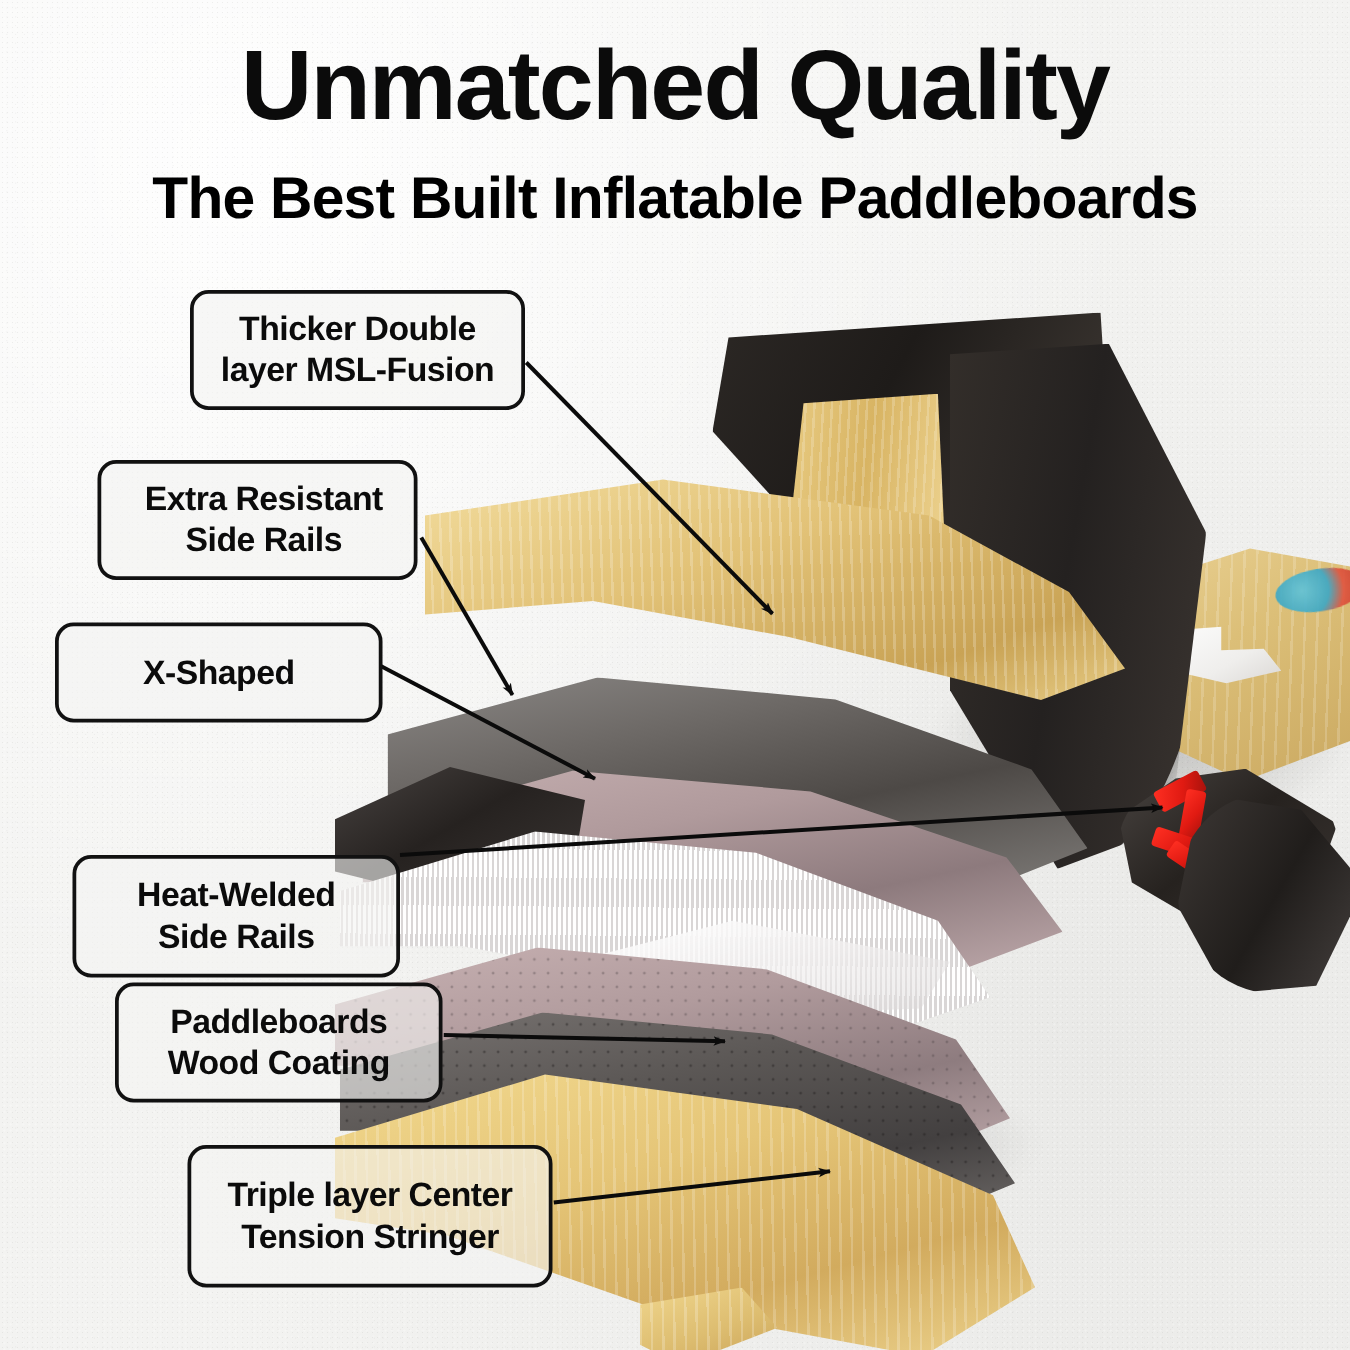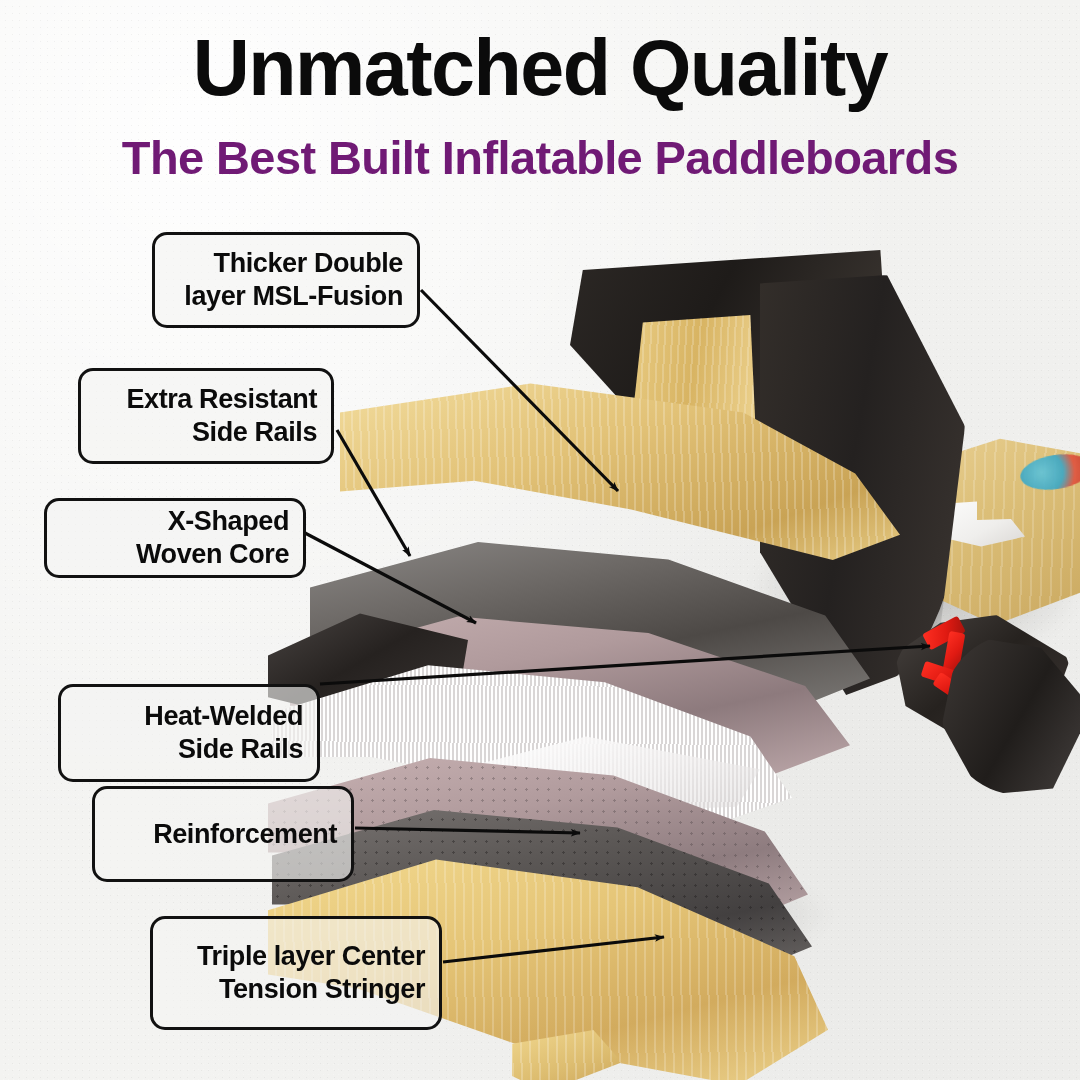--- a/index.html
+++ b/index.html
@@ -31,30 +31,30 @@
   
   .head{position:absolute;left:0;right:0;text-align:center;}
   #title{
     top:28px;
     font-size:79px;line-height:1.02;font-weight:800;letter-spacing:-1.5px;
     color:#0b0b0b;
   }
   #subtitle{
     top:133px;
     font-size:47px;line-height:1.05;font-weight:800;letter-spacing:-.6px;
-    color:#701a75;
+    color:#000000;
   }
 
   
   .label{
     position:absolute;
     border:3px solid #111;border-radius:15px;
     background:rgba(244,244,242,.62);
     box-sizing:border-box;
-    display:flex;flex-direction:column;align-items:flex-end;justify-content:center;
+    display:flex;flex-direction:column;align-items:center;justify-content:center;
     text-align:center;
     font-weight:800;font-size:27px;line-height:1.22;letter-spacing:-.4px;
     color:#0b0b0b;
     padding:7px 14px;
   }
   .label .l2{display:block;}
 
   
   #leaders{position:absolute;inset:0;pointer-events:none;}
 
@@ -306,30 +306,30 @@
     <span class="l2">layer MSL-Fusion</span>
   </div>
 
   <div class="label" style="left:78px;top:368px;width:256px;height:96px;padding-left:24px;">
     <span class="l1">Extra Resistant</span>
     <span class="l2">Side Rails</span>
   </div>
 
   <div class="label" style="left:44px;top:498px;width:262px;height:80px;">
     <span class="l1">X-Shaped</span>
-    <span class="l2">Woven Core</span>
   </div>
 
   <div class="label" style="left:58px;top:684px;width:262px;height:98px;">
     <span class="l1">Heat-Welded</span>
     <span class="l2">Side Rails</span>
   </div>
 
   <div class="label" style="left:92px;top:786px;width:262px;height:96px;">
-    <span class="l1">Reinforcement</span>
+    <span class="l1">Paddleboards</span>
+    <span class="l2">Wood Coating</span>
   </div>
 
   <div class="label" style="left:150px;top:916px;width:292px;height:114px;">
     <span class="l1">Triple layer Center</span>
     <span class="l2">Tension Stringer</span>
   </div>
 
 </div>
 
 </body></html>

